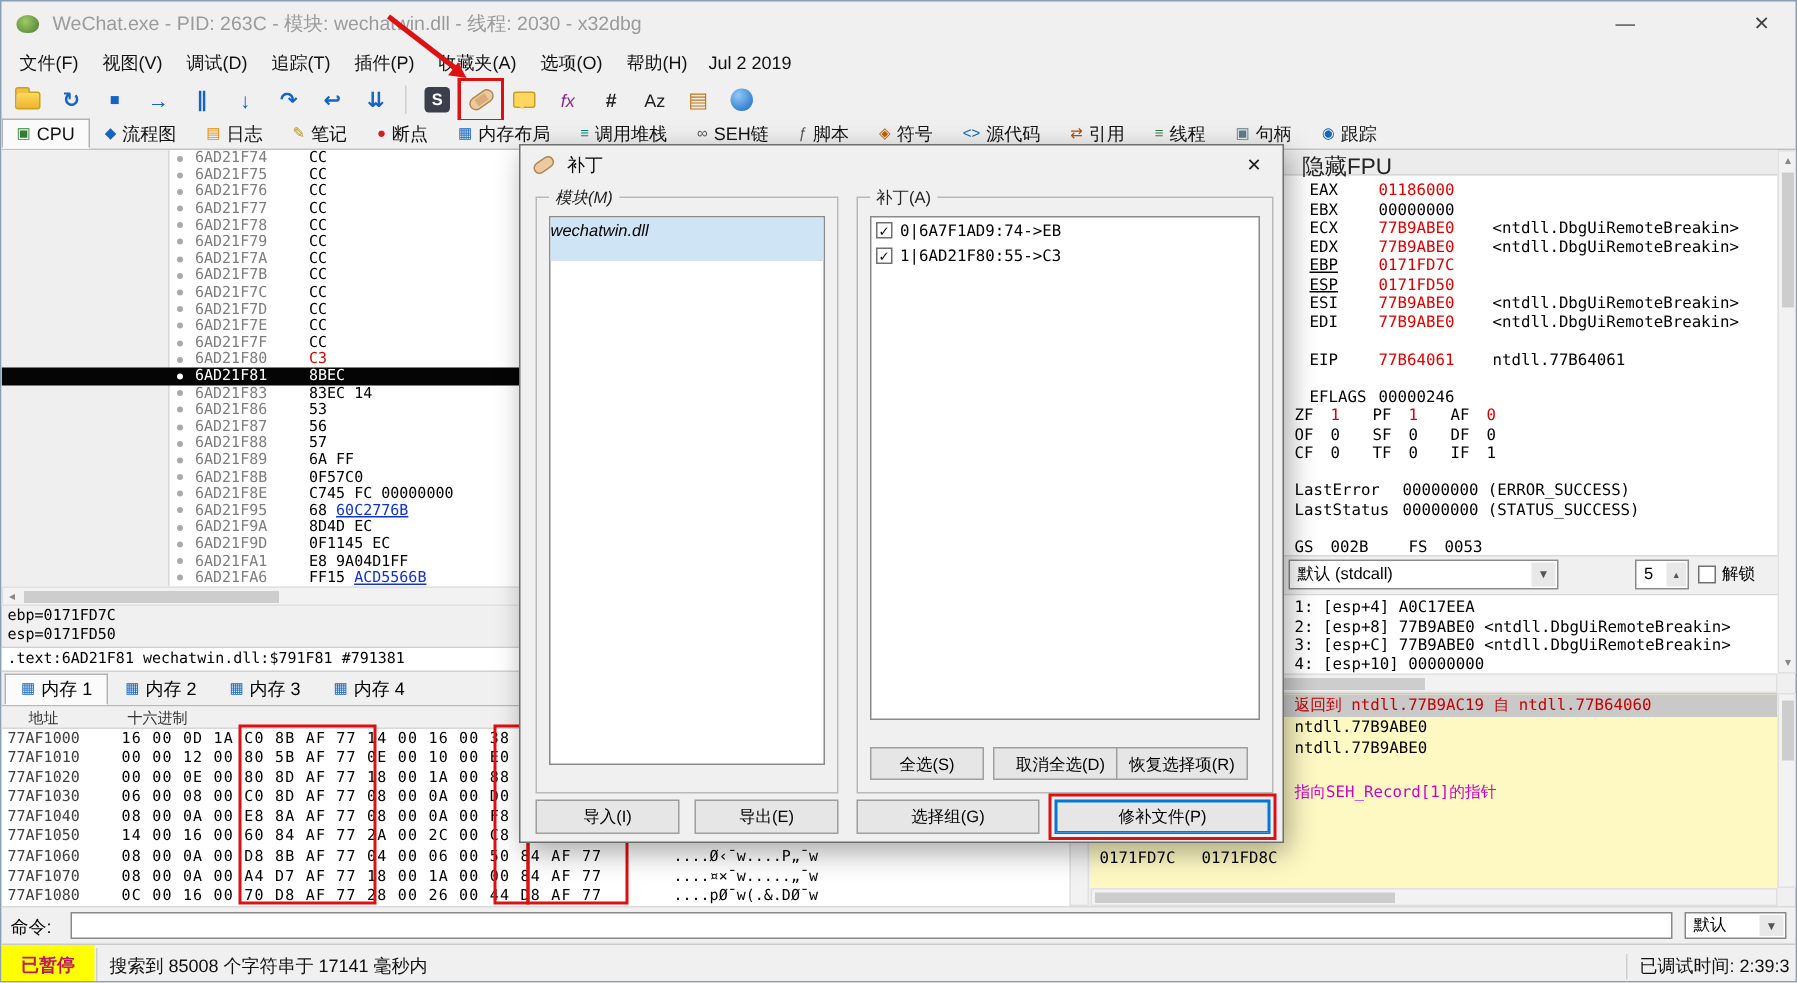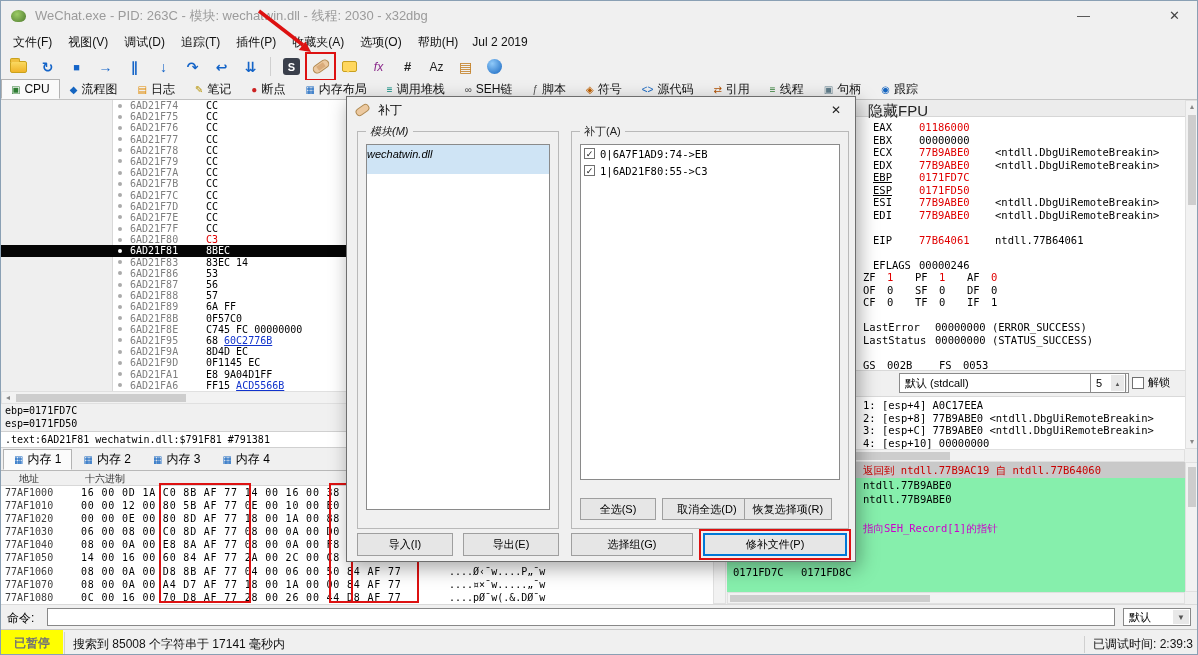--- a/index.html
+++ b/index.html
@@ -92,47 +92,47 @@
   .rval{display:inline-block;min-width:76px;}
   .red{color:#e00000;}
   .fpair{display:inline-block;width:52px;}
   .fn{display:inline-block;width:24px;}
   .lname{display:inline-block;min-width:72px;}
   .sgn{display:inline-block;width:24px;}
   .sgv{display:inline-block;width:52px;}
 
   
   #conv-strip{position:absolute;left:726px;top:369px;width:458px;height:27px;background:#f0f0f0;border-top:1px solid #d9d9d9;border-bottom:1px solid #d9d9d9;}
-  #conv-combo{position:absolute;left:858px;top:372px;width:230px;height:20px;background:#fff;border:1px solid #8a8a8a;font-size:11px;line-height:18px;padding-left:5px;margin-left:40px;}
+  #conv-combo{position:absolute;left:858px;top:372px;width:180px;height:20px;background:#fff;border:1px solid #8a8a8a;font-size:11px;line-height:18px;padding-left:5px;}
   #conv-combo .arrow,#cmd-combo .arrow{position:absolute;right:1px;top:1px;bottom:1px;width:16px;background:#e8e8e8;text-align:center;font-size:8px;line-height:16px;color:#555;}
   #conv-spin{position:absolute;left:1089px;top:372px;width:36px;height:20px;background:#fff;border:1px solid #8a8a8a;font-size:11px;line-height:18px;padding-left:5px;}
   #conv-spin .spin{position:absolute;right:1px;top:1px;bottom:1px;width:13px;display:flex;flex-direction:column;justify-content:space-between;background:#e8e8e8;font-size:6px;color:#555;text-align:center;}
   #conv-unlock{position:absolute;left:1131px;top:374px;display:flex;align-items:center;gap:4px;font-size:11px;}
   .cbx{width:12px;height:12px;background:#fff;border:1px solid #707070;display:inline-block;}
 
   
   #args-bg{position:absolute;left:726px;top:396px;width:458px;height:52px;background:#fff;}
   #args{position:absolute;left:862px;top:398px;width:330px;}
   .arow{height:12.5px;line-height:12.5px;font-size:10.5px;white-space:nowrap;color:#000;}
-  #stack{position:absolute;left:726px;top:461px;width:458px;height:130px;background:#86efac;border-top:1px solid #c8c8c8;overflow:hidden;text-decoration:underline;}
+  #stack{position:absolute;left:726px;top:461px;width:458px;height:130px;background:#fef9c3;border-top:1px solid #c8c8c8;overflow:hidden;text-decoration:underline;}
   .srow{position:relative;height:14.5px;line-height:14.5px;font-size:10.5px;white-space:nowrap;}
   .srow.ssel{background:#c9c9c9;}
   .saddr{position:absolute;left:6px;color:#000;}
   .sval{position:absolute;left:74px;color:#000;}
   .scom{position:absolute;left:136px;color:#000;}
   .scom.ret{color:#c80000;}
   .scom.seh{color:#cc00cc;}
 
   
   #cmdbar{position:absolute;left:0;top:603px;width:100%;height:25px;background:#f0f0f0;border-top:1px solid #dadada;}
   #cmd-label{position:absolute;left:6px;top:5px;font-size:12px;}
   #cmd-input{position:absolute;left:46px;top:3px;width:1068px;height:18px;border:1px solid #888;background:#fff;font-size:11px;padding:0 3px;font-family:"DejaVu Sans Mono",monospace;}
   #cmd-combo{position:absolute;left:1122px;top:3px;width:68px;height:18px;background:#fff;border:1px solid #888;font-size:11px;line-height:16px;padding-left:5px;}
   #statusbar{position:absolute;left:0;top:628px;width:100%;height:27px;background:#f0f0f0;border-top:1px solid #c9c9c9;}
-  #status-state{position:absolute;left:0;top:0;width:62px;height:100%;background:#ffff00;color:#737373;font-size:12px;font-weight:bold;display:flex;align-items:center;justify-content:center;}
+  #status-state{position:absolute;left:0;top:0;width:62px;height:100%;background:#ffff00;color:#be185d;font-size:12px;font-weight:bold;display:flex;align-items:center;justify-content:center;}
   #status-sep1{position:absolute;left:63px;top:2px;bottom:2px;width:1px;background:#d0d0d0;}
   #status-msg{position:absolute;left:72px;top:6px;font-size:12px;color:#111;}
   #status-time{position:absolute;right:4px;top:6px;font-size:12px;color:#111;padding-left:8px;border-left:1px solid #d0d0d0;}
 
   
   #patch-dialog{position:absolute;left:345px;top:95px;width:510px;height:466px;background:#f0f0f0;border:1px solid #6e6e6e;box-shadow:3px 6px 18px rgba(0,0,0,0.35);z-index:50;}
   #dlg-title{position:absolute;left:0;top:0;width:100%;height:26px;display:flex;align-items:center;padding-left:8px;font-size:12px;color:#000;}
   #dlg-icon{width:15px;height:8px;background:#ecc9a0;border:1px solid #b08950;border-radius:4px;transform:rotate(-35deg);margin-right:8px;}
   #dlg-close{position:absolute;right:4px;top:3px;width:30px;height:20px;text-align:center;line-height:20px;font-size:12px;color:#222;}
   .group{position:absolute;border:1px solid #b9b9b9;}

